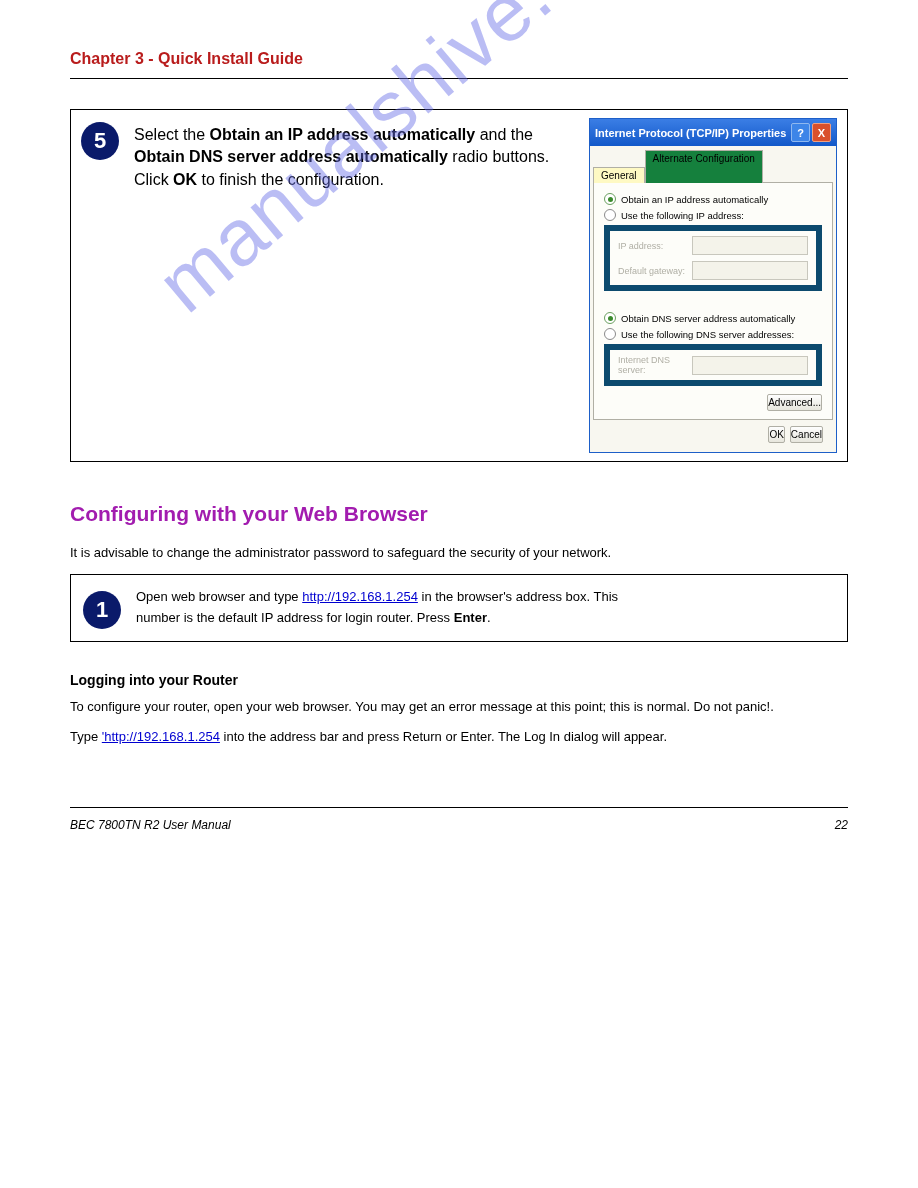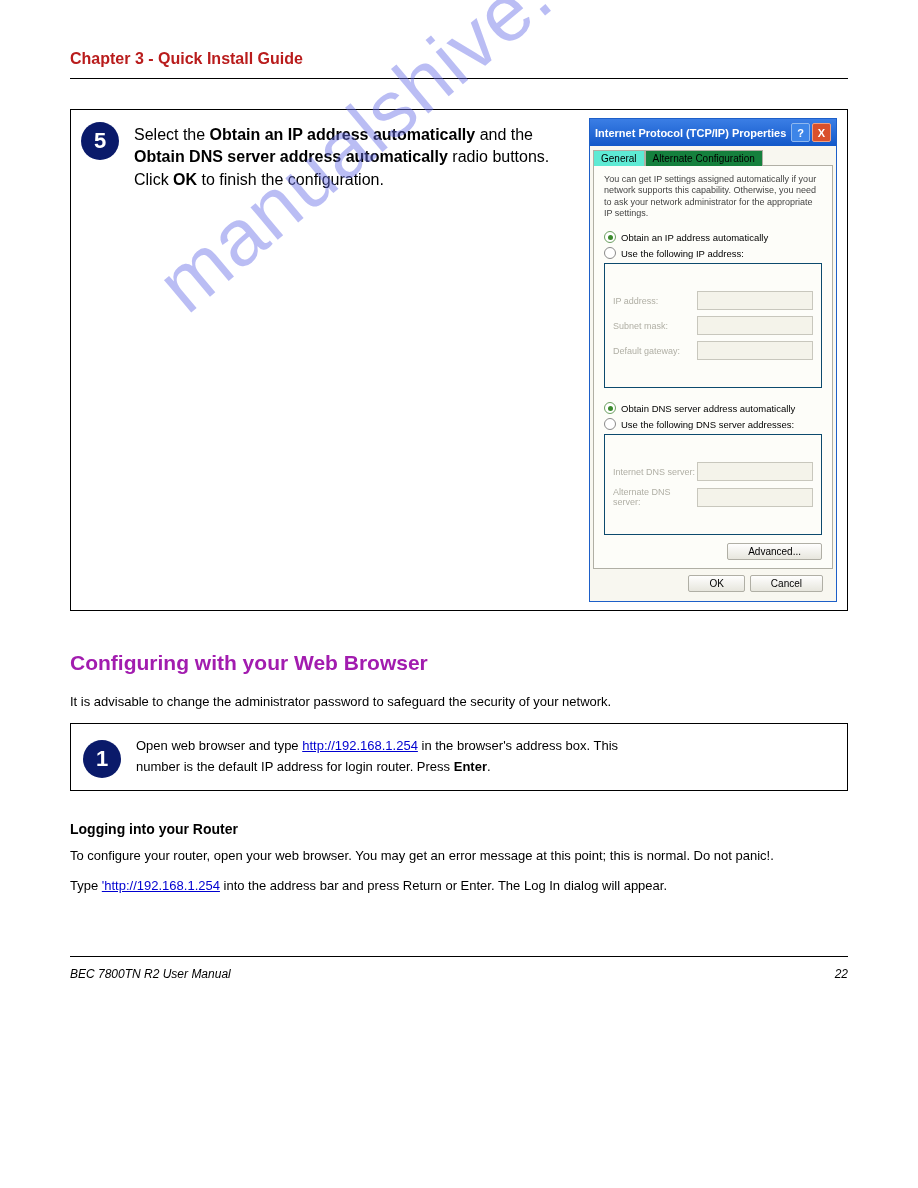--- a/index.html
+++ b/index.html
@@ -97,21 +97,21 @@
   font-size:10px;
 }
 .tab {
   border:1px solid #b0afa5;
   border-bottom:none;
   background:#15803d;
   padding:2px 7px;
   position:relative;
   top:1px;
 }
-.tab.active { background:#5eead4; z-index:2; }
+.tab.active { background:#fef9c3; z-index:2;margin-top:17px; }
 .tab-panel {
   border:1px solid #b0afa5;
   background:#fdfdf9;
   padding:8px 10px 8px 10px;
 }
 .desc {
   font-size:9px;
   color:#444;
   line-height:1.25;
   margin-bottom:10px;
@@ -125,40 +125,40 @@
   width:10px; height:10px; border-radius:50%;
   border:1px solid #6b9f60;
   display:flex; align-items:center; justify-content:center;
   background:#fff;
 }
 .radio.checked::after {
   content:""; width:5px; height:5px; border-radius:50%; background:#3a8a2c;
 }
 .radio.unchecked { border-color:#8a8a8a; }
 .field-block {
-  border:1px solid #0c4a6e;
-  padding:24px 8px;
-  margin:2px 0 12px 0;
+  border:6px solid #0c4a6e;
+  padding:2px 8px;
+  margin:2px 0 19px 0;
 }
 .field-row {
   display:flex; align-items:center; justify-content:space-between;
   font-size:9px; color:#b0afa5;
   padding:3px 0;
 }
 .field-row input {
   width:110px; height:15px;
   border:1px solid #c8c7bd;
   background:#f4f3ea;
 }
 .dlg-btn-row {
   display:flex; justify-content:flex-end; gap:5px; padding:6px 10px;
 }
 .dlg-btn {
   font-size:10px;
-  padding:2px 20px;
+  padding:2px 0;
   background:linear-gradient(#fefefe,#e7e6dd);
   border:1px solid #b0afa5;
   border-radius:2px;
 }
 .adv-row { display:flex; justify-content:flex-end; padding-top:6px; }
 
 .section-h {
   font-size: 21px;
   font-weight: bold;
   color: #a21caf;
@@ -240,60 +240,51 @@
             <div class="dlg-help">?</div>
             <div class="dlg-close">X</div>
           </div>
         </div>
         <div class="dlg-body">
           <div class="tabs">
             <div class="tab active">General</div>
             <div class="tab">Alternate Configuration</div>
           </div>
           <div class="tab-panel">
-            <div class="desc">You can get IP settings assigned automatically if your network supports this capability. Otherwise, you need to ask your network administrator for the appropriate IP settings.</div>
 
             <div class="radio-row">
               <div class="radio checked"></div>
               <span>Obtain an IP address automatically</span>
             </div>
             <div class="radio-row">
               <div class="radio unchecked"></div>
               <span>Use the following IP address:</span>
             </div>
             <div class="field-block">
               <div class="field-row">
                 <span>IP address:</span>
                 <input disabled="" style="">
               </div>
               <div class="field-row">
-                <span>Subnet mask:</span>
-                <input disabled="" style="">
-              </div>
-              <div class="field-row">
                 <span>Default gateway:</span>
                 <input disabled="" style="">
               </div>
             </div>
 
             <div class="radio-row">
               <div class="radio checked"></div>
               <span>Obtain DNS server address automatically</span>
             </div>
             <div class="radio-row">
               <div class="radio unchecked"></div>
               <span>Use the following DNS server addresses:</span>
             </div>
             <div class="field-block" style="margin-bottom:2px;">
               <div class="field-row">
                 <span>Internet DNS server:</span>
-                <input disabled="" style="">
-              </div>
-              <div class="field-row">
-                <span>Alternate DNS server:</span>
                 <input disabled="" style="">
               </div>
             </div>
             <div class="adv-row">
               <button class="dlg-btn">Advanced...</button>
             </div>
           </div>
           <div class="dlg-btn-row">
             <button class="dlg-btn">OK</button>
             <button class="dlg-btn">Cancel</button>

